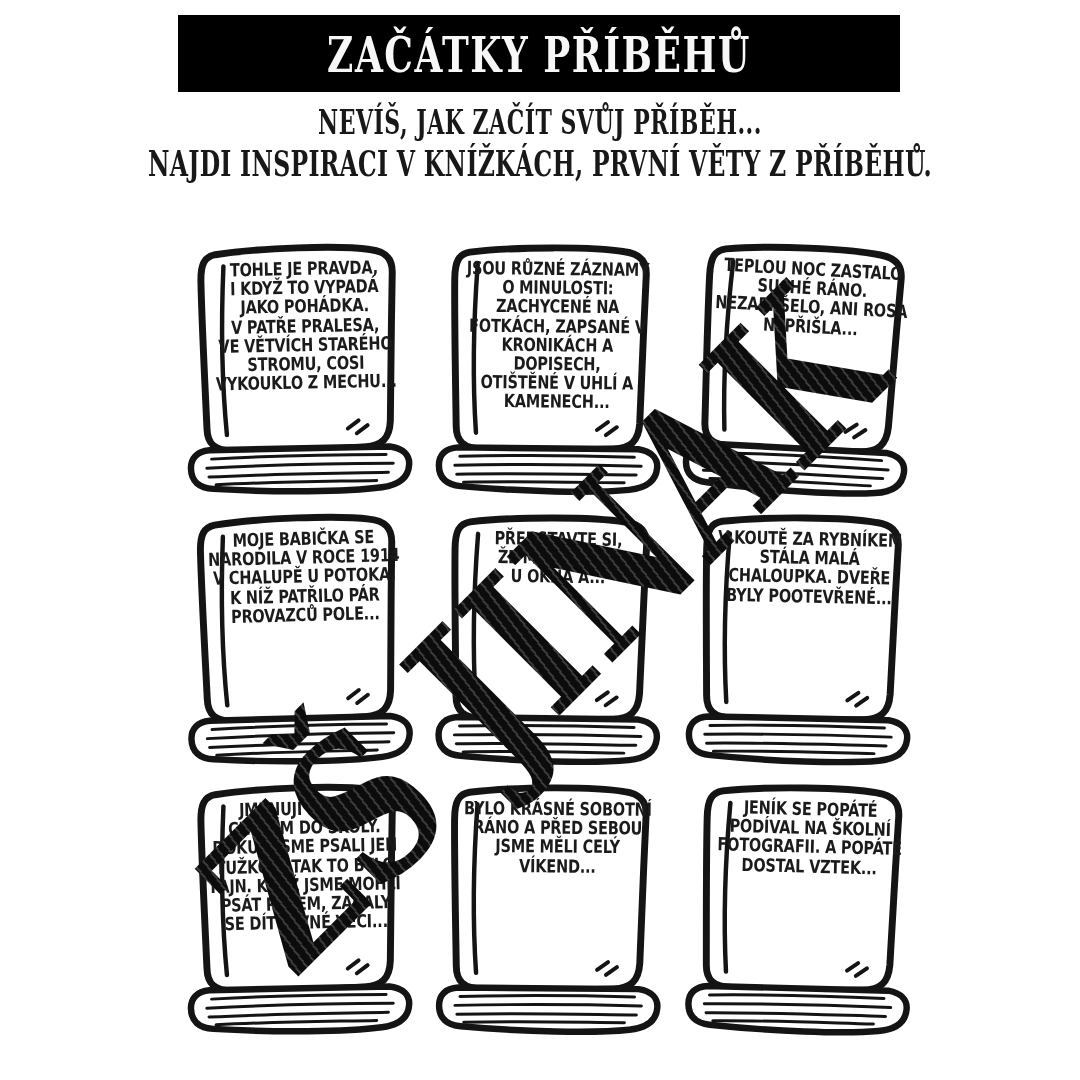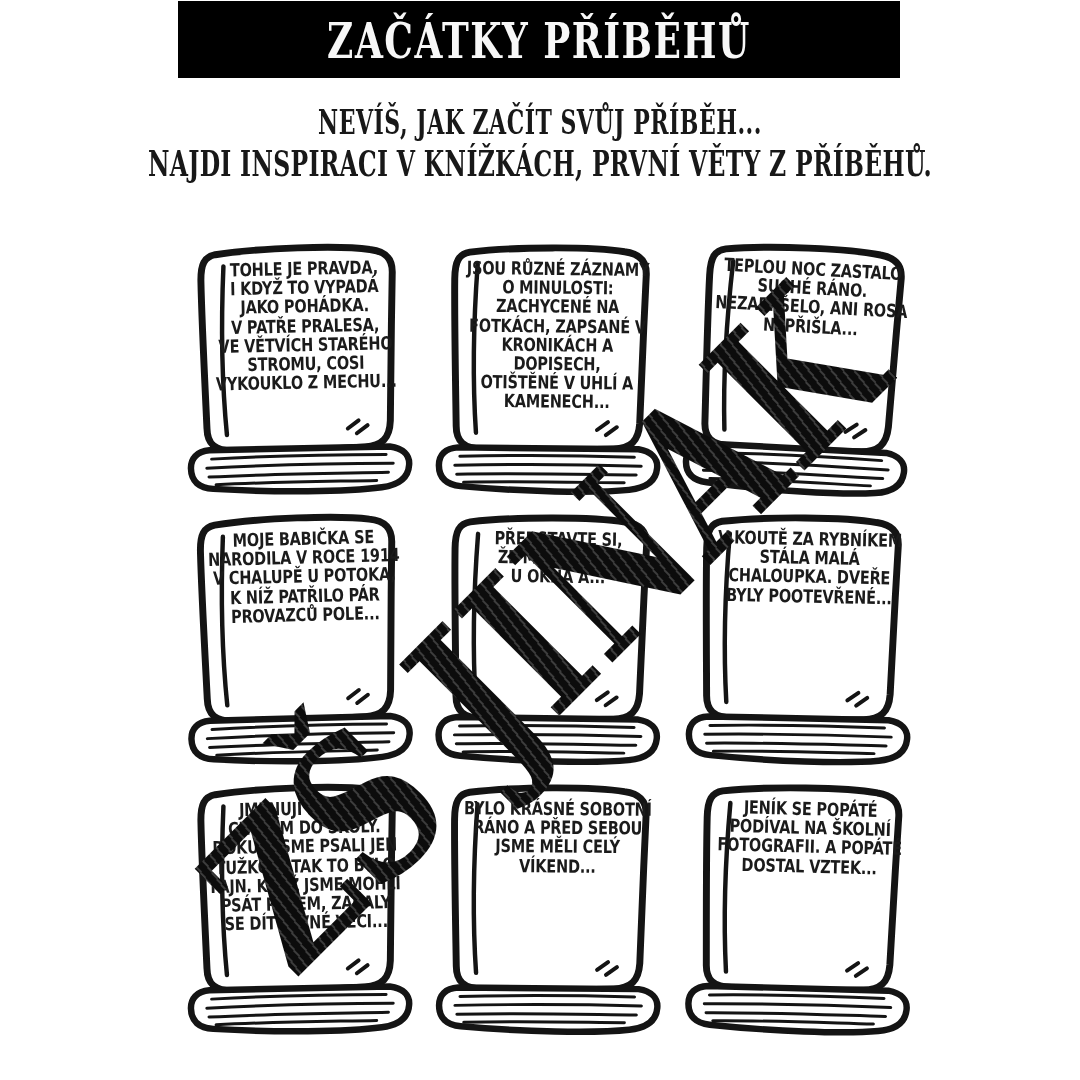--- a/index.html
+++ b/index.html
@@ -12,21 +12,21 @@
     width: 1080px;
     height: 1080px;
     background: #ffffff;
     overflow: hidden;
     margin: 0 auto;
   }
 
   
   .header-bar {
     position: absolute;
-    left: 178px; top: 1px;
+    left: 178px; top: 15px;
     width: 722px; height: 77px;
     background: #000000;
     display: flex; align-items: center; justify-content: center;
   }
   .page-title {
     color: #f7f7f7;
     font-family: "DejaVu Serif", serif;
     font-weight: bold;
     font-size: 36px;
     letter-spacing: 1.5px;

